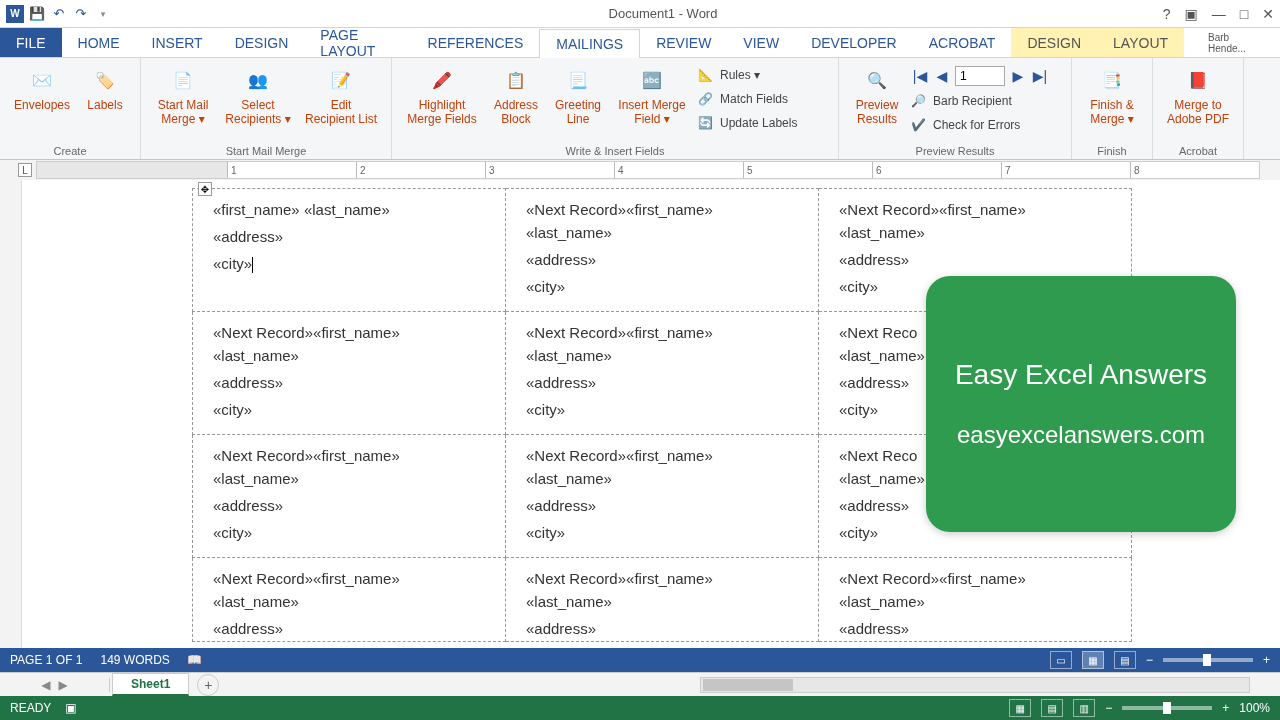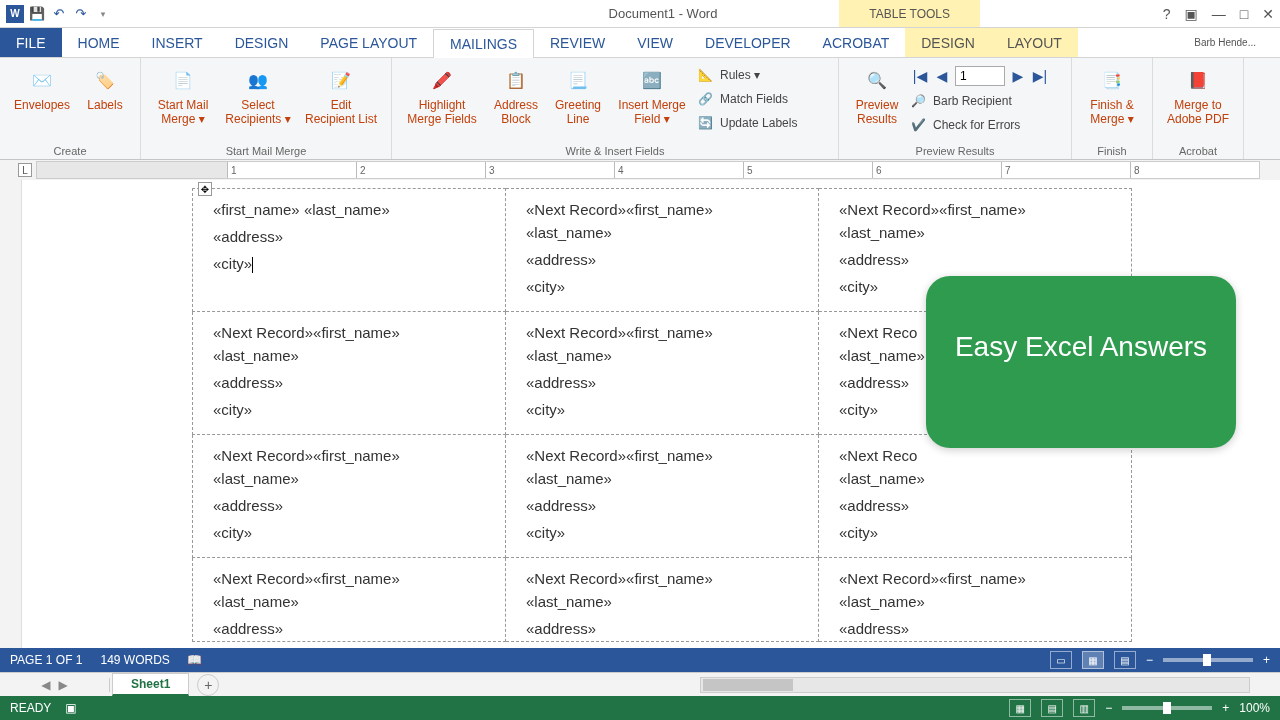--- a/index.html
+++ b/index.html
@@ -48,21 +48,21 @@
 .docarea { height: 468px; background: #fff; display: flex; }
 .vruler { width: 22px; background: #f3f3f3; border-right: 1px solid #ddd; }
 .page { flex: 1; overflow: hidden; position: relative; padding-left: 170px; padding-top: 8px;}
 .tablemove { position:absolute; left:176px; top:2px; width:14px; height:14px; border:1px solid #999; background:#fff; font-size:10px; display:flex; align-items:center; justify-content:center; cursor:move;}
 .labeltable { border-collapse: collapse; width: 940px; background:#fff;}
 .labeltable td { border: 1px dashed #999; padding: 8px 12px; vertical-align: top; font-size: 15px; color: #333; width: 33.33%; }
 .labeltable td p { margin: 2px 0 6px 8px; line-height: 1.4; }
 .cursor-bar { display:inline-block; width:1px; height:16px; background:#000; vertical-align:middle;}
 
 
-.badge { position: absolute; right: 44px; top: 276px; width: 310px; height: 172px; background: #2e9b4f; border-radius: 24px; color: #fff; display: flex; flex-direction: column; align-items: center; justify-content: center; font-family: Georgia, serif; box-shadow: 0 2px 8px rgba(0,0,0,.2);}
+.badge { position: absolute; right: 44px; top: 276px; width: 310px; height: 256px; background: #2e9b4f; border-radius: 24px; color: #fff; display: flex; flex-direction: column; align-items: center; justify-content: center; font-family: Georgia, serif; box-shadow: 0 2px 8px rgba(0,0,0,.2);}
 .badge .l1 { font-size: 28px; margin-bottom: 30px; }
 .badge .l2 { font-size: 24px; }
 
 
 .statusbar-word { height: 24px; background: #2b579a; color: #fff; display: flex; align-items: center; font-size: 12px; padding: 0 10px; gap: 18px; }
 .statusbar-word .right { margin-left: auto; display: flex; align-items: center; gap: 10px; }
 .viewbtn { width: 22px; height: 18px; border: 1px solid rgba(255,255,255,.5); display:flex; align-items:center; justify-content:center; font-size:10px;}
 .zoomtrack { width: 90px; height: 4px; background: rgba(255,255,255,.5); position: relative; }
 .zoomtrack .thumb { position:absolute; left:45%; top:-4px; width:8px; height:12px; background:#fff;}
 
@@ -83,36 +83,36 @@
 
 <div class="titlebar">
   <div class="qat">
     <span class="qat-icon" style="background:#2b579a;color:#fff;font-size:10px;font-weight:bold;width:18px;">W</span>
     <span class="qat-icon">💾</span>
     <span class="qat-icon">↶</span>
     <span class="qat-icon">↷</span>
     <span class="qat-icon" style="font-size:9px;color:#888;">▾</span>
   </div>
   <div class="docname">Document1 - Word</div>
-  <div class="tabletools">TABLE TOOLS</div>
   <div class="wincontrols">
     <span>?</span>
     <span>▣</span>
     <span>—</span>
     <span>□</span>
     <span>✕</span>
   </div>
 </div>
 
 <div class="tabbar">
   <div class="tab file">FILE</div>
   <div class="tab">HOME</div>
   <div class="tab">INSERT</div>
   <div class="tab">DESIGN</div>
   <div class="tab">PAGE LAYOUT</div>
+  <div class="tab">REFERENCES</div>
   <div class="tab active">MAILINGS</div>
   <div class="tab">REVIEW</div>
   <div class="tab">VIEW</div>
   <div class="tab">DEVELOPER</div>
   <div class="tab">ACROBAT</div>
   <div class="tab contextual">DESIGN</div>
   <div class="tab contextual">LAYOUT</div>
   <div class="username">Barb Hende...</div>
 </div>
 
@@ -341,20 +341,21 @@
           <p style="margin-bottom:-6px">«address»</p>
         </td>
       </tr>
     </tbody>
       </table>
   </div>
 </div>
 
 <div class="badge">
   <div class="l1">Easy Excel Answers</div>
+  <div class="l2">easyexcelanswers.com</div>
 </div>
 
 <div class="statusbar-word">
   <span>PAGE 1 OF 1</span>
   <span>149 WORDS</span>
   <span>📖</span>
   <div class="right">
     <span class="viewbtn">▭</span>
     <span class="viewbtn" style="background:rgba(255,255,255,.25)">▦</span>
     <span class="viewbtn">▤</span>

